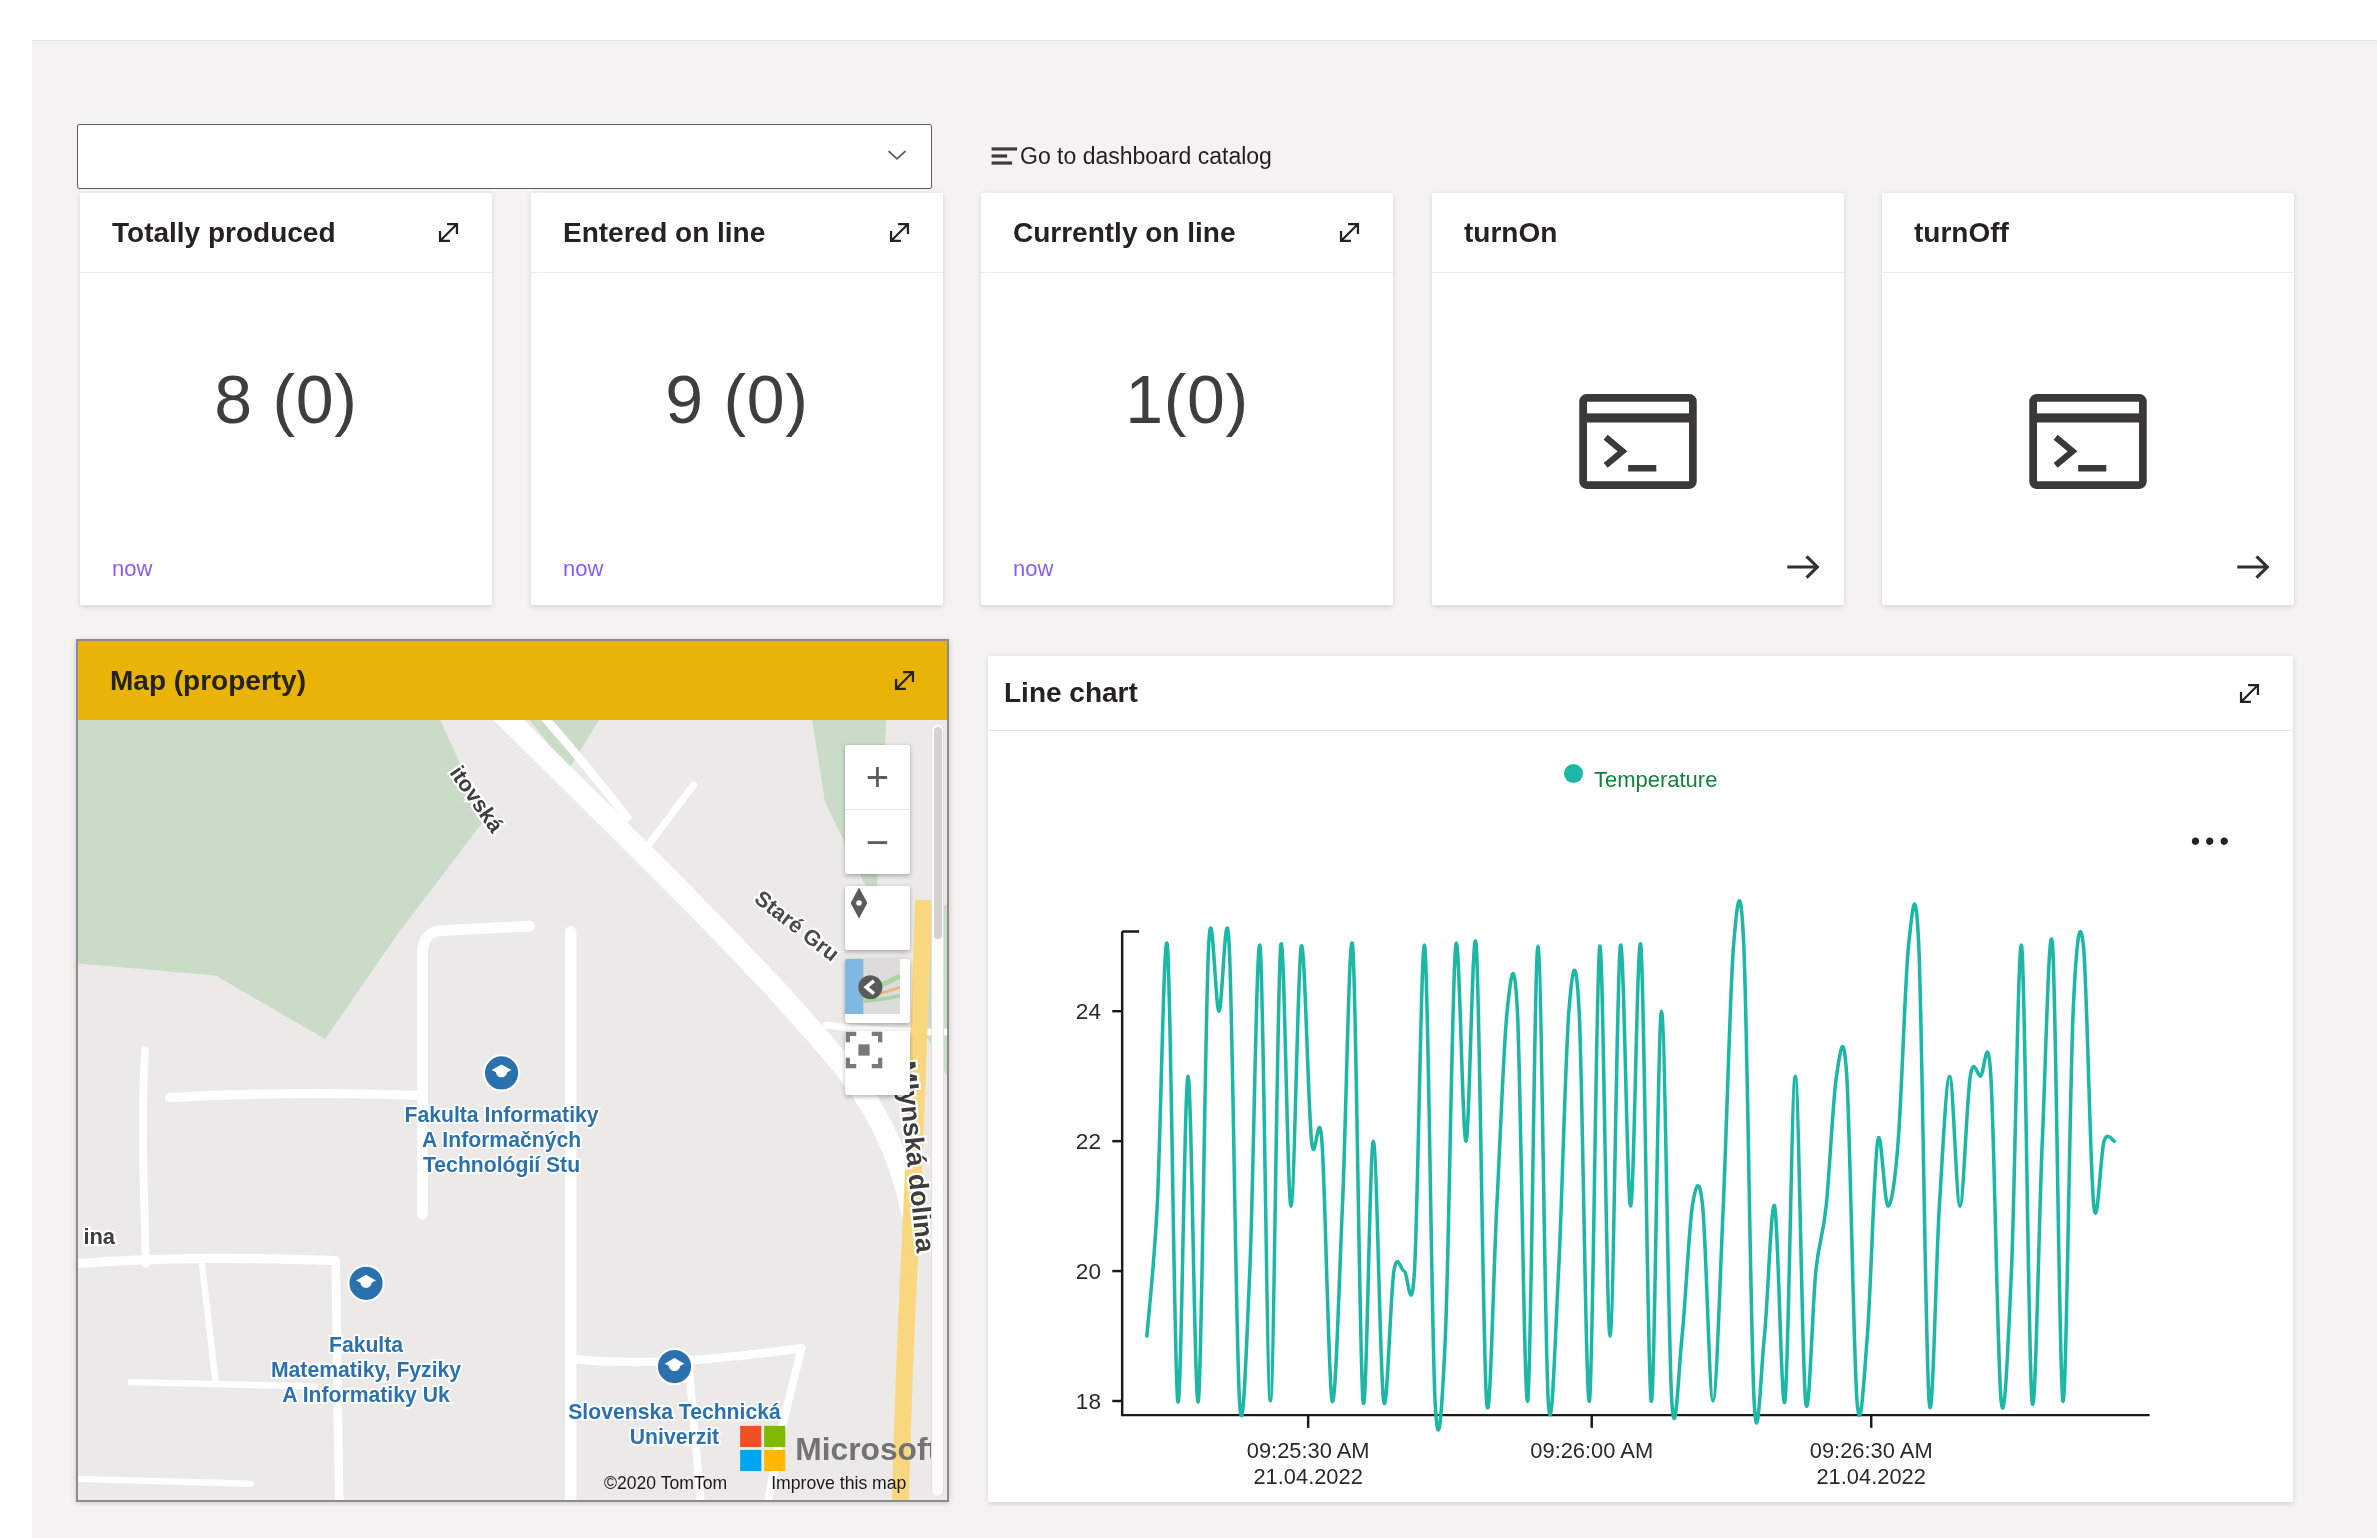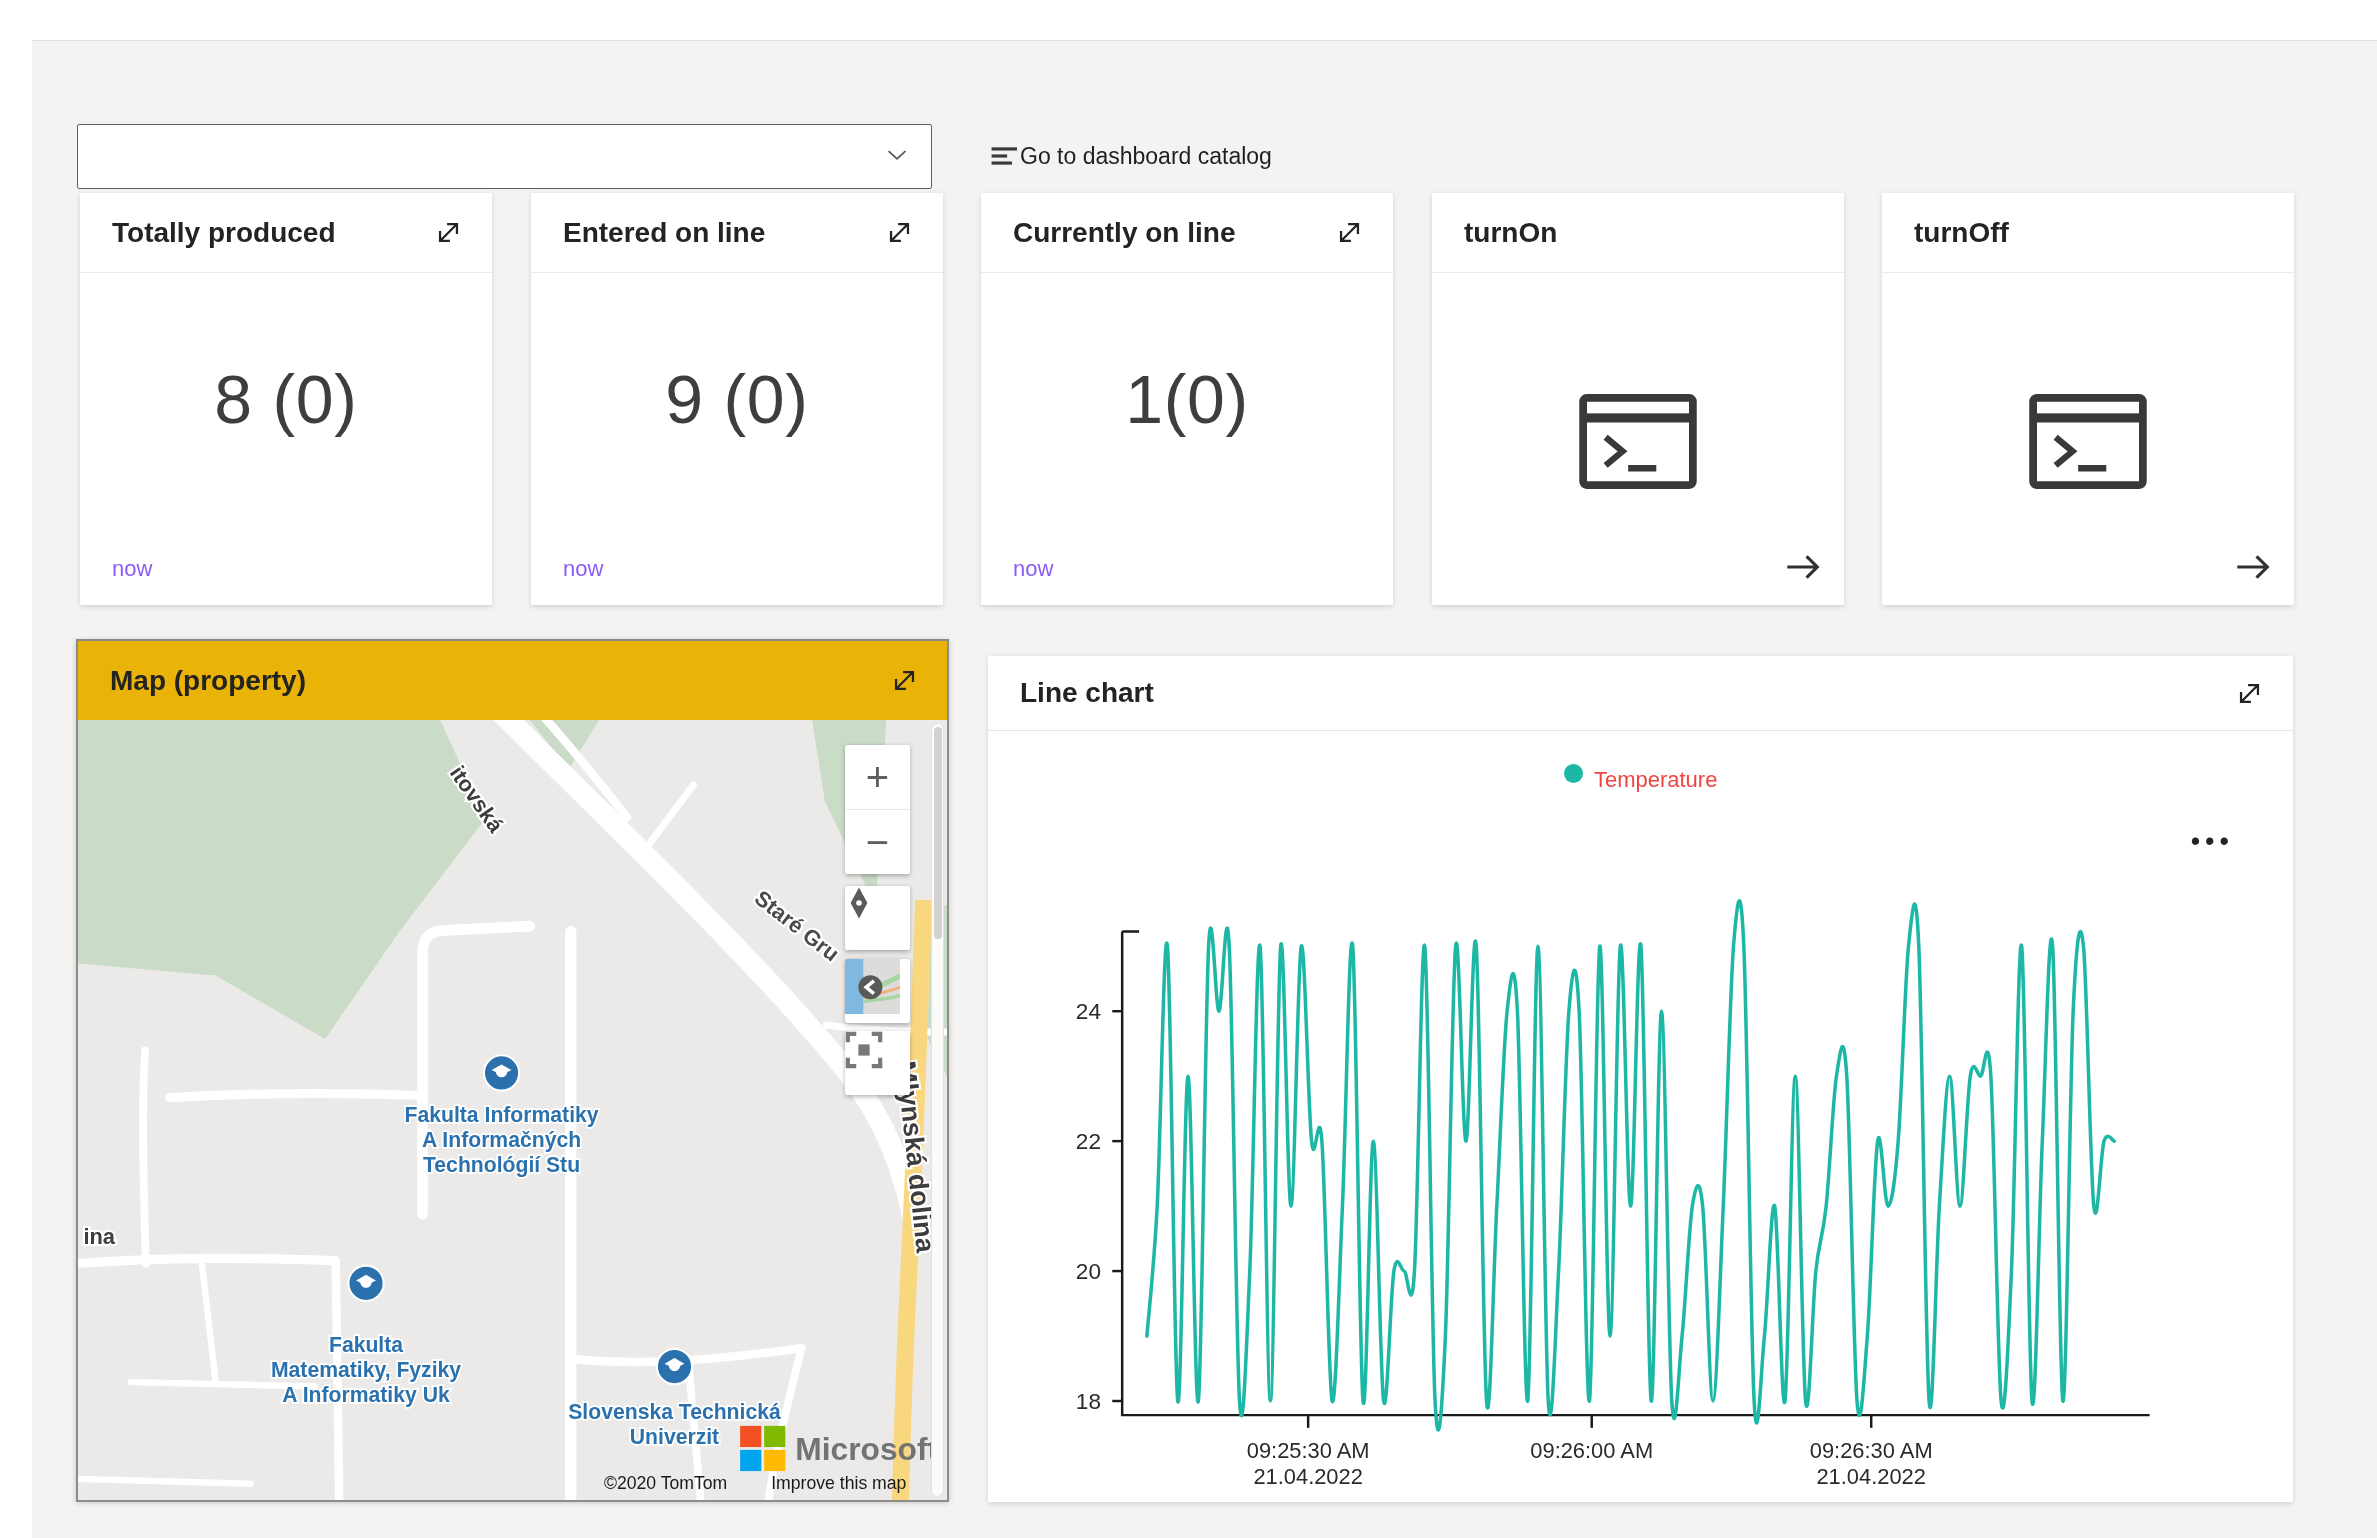--- a/index.html
+++ b/index.html
@@ -59,25 +59,25 @@
   .scrollbar{position:absolute;left:853px;top:2.8px;width:13.4px;height:774px;
     background:#fbfbfa;border:0.7px solid #e2e1df;border-radius:7px;box-sizing:border-box;}
   .scrollbar .thumb{position:absolute;left:2.1px;top:3.5px;width:7.8px;height:212px;
     background:#d3d2d0;border-radius:4.2px;}
 
   
   .chart-tile{position:absolute;left:988px;top:656px;width:1305px;height:846px;
     background:#fff;border-radius:1.4px;box-shadow:0 1.4px 5px rgba(0,0,0,0.13);}
   .chart-hdr{position:absolute;left:0;top:0;right:0;height:75px;
     border-bottom:1.4px solid #e8e6e4;display:flex;align-items:center;
-    padding:0 28px 0 32px;box-sizing:border-box;}
+    padding:0 28px 0 16px;box-sizing:border-box;}
   .legend-row{position:absolute;left:0;right:0;top:97px;height:40px;display:flex;
     align-items:center;justify-content:center;gap:11.3px;}
   .legend-dot{width:19px;height:19px;border-radius:50%;}
-  .legend-lbl{font-size:22px;color:#ef4444;margin-top:13px;}
+  .legend-lbl{font-size:22px;color:#15803d;margin-top:13px;}
   .chart-menu{position:absolute;right:59px;top:172px;font-size:27px;letter-spacing:5px;
     color:#242322;cursor:pointer;line-height:1;}
   #chart-svg{position:absolute;left:0;top:0;}
 </style>
 </head>
 <body>
 
 <div class="page-bg"></div>
 <div class="left-gutter"></div>
 

